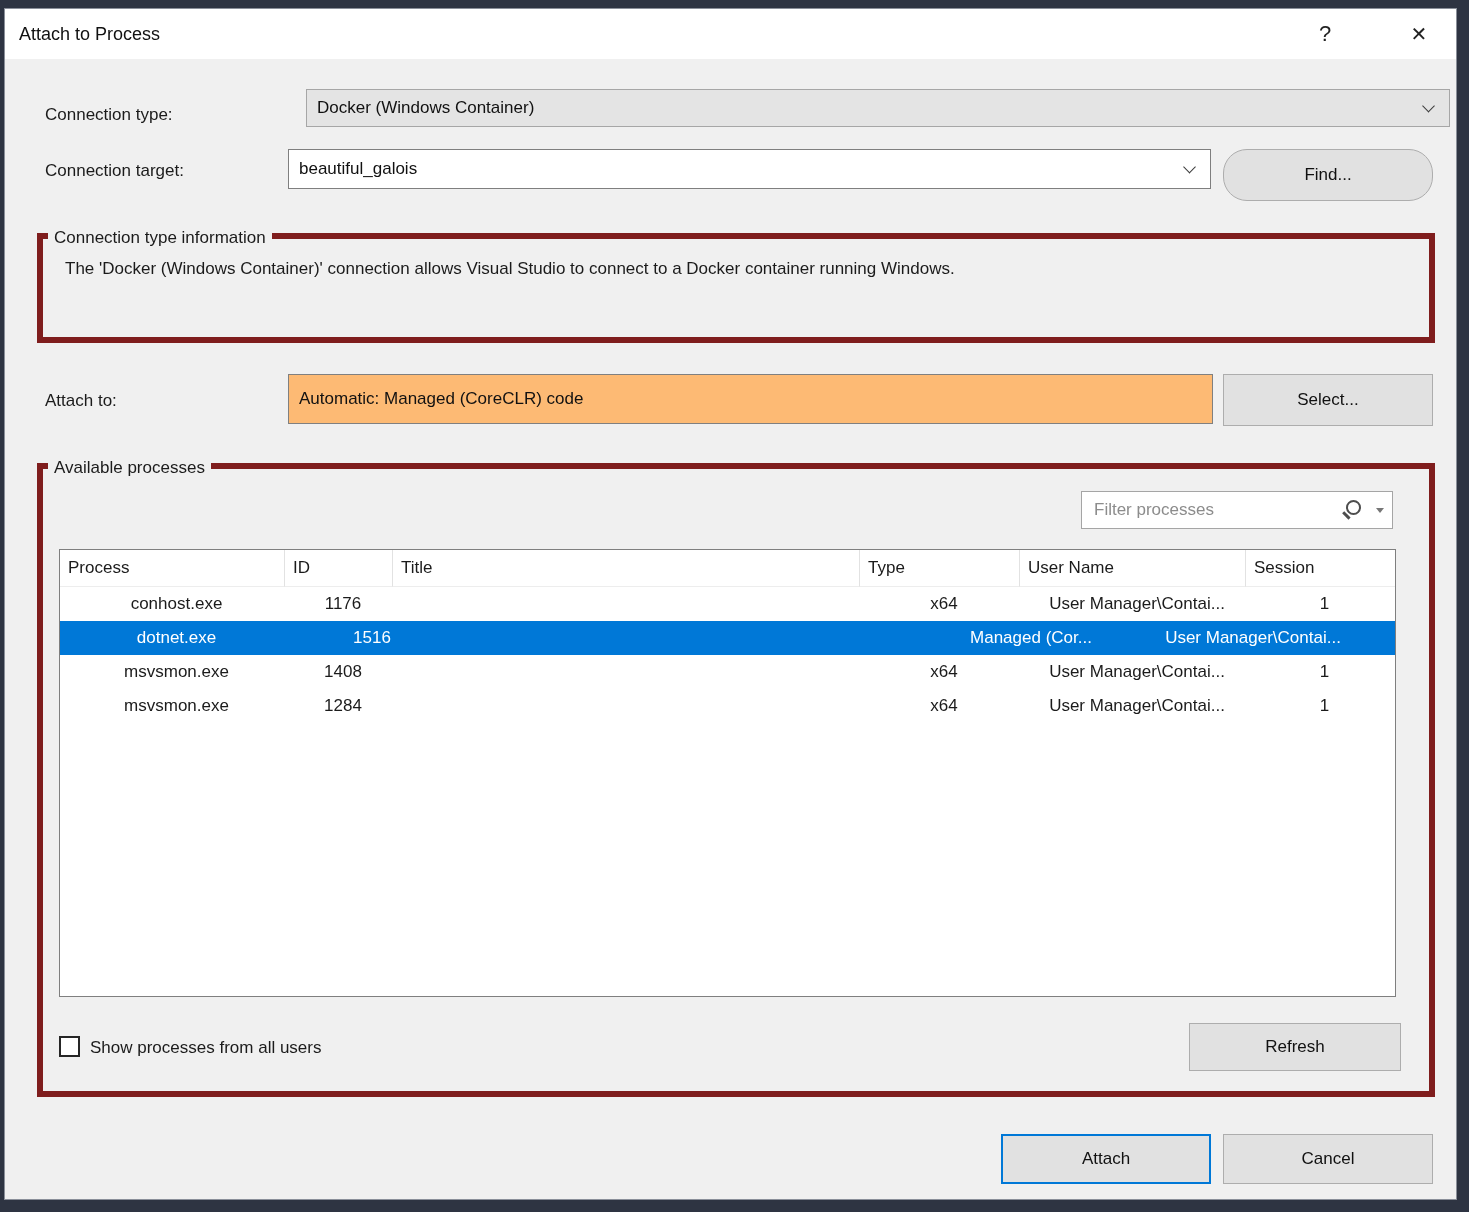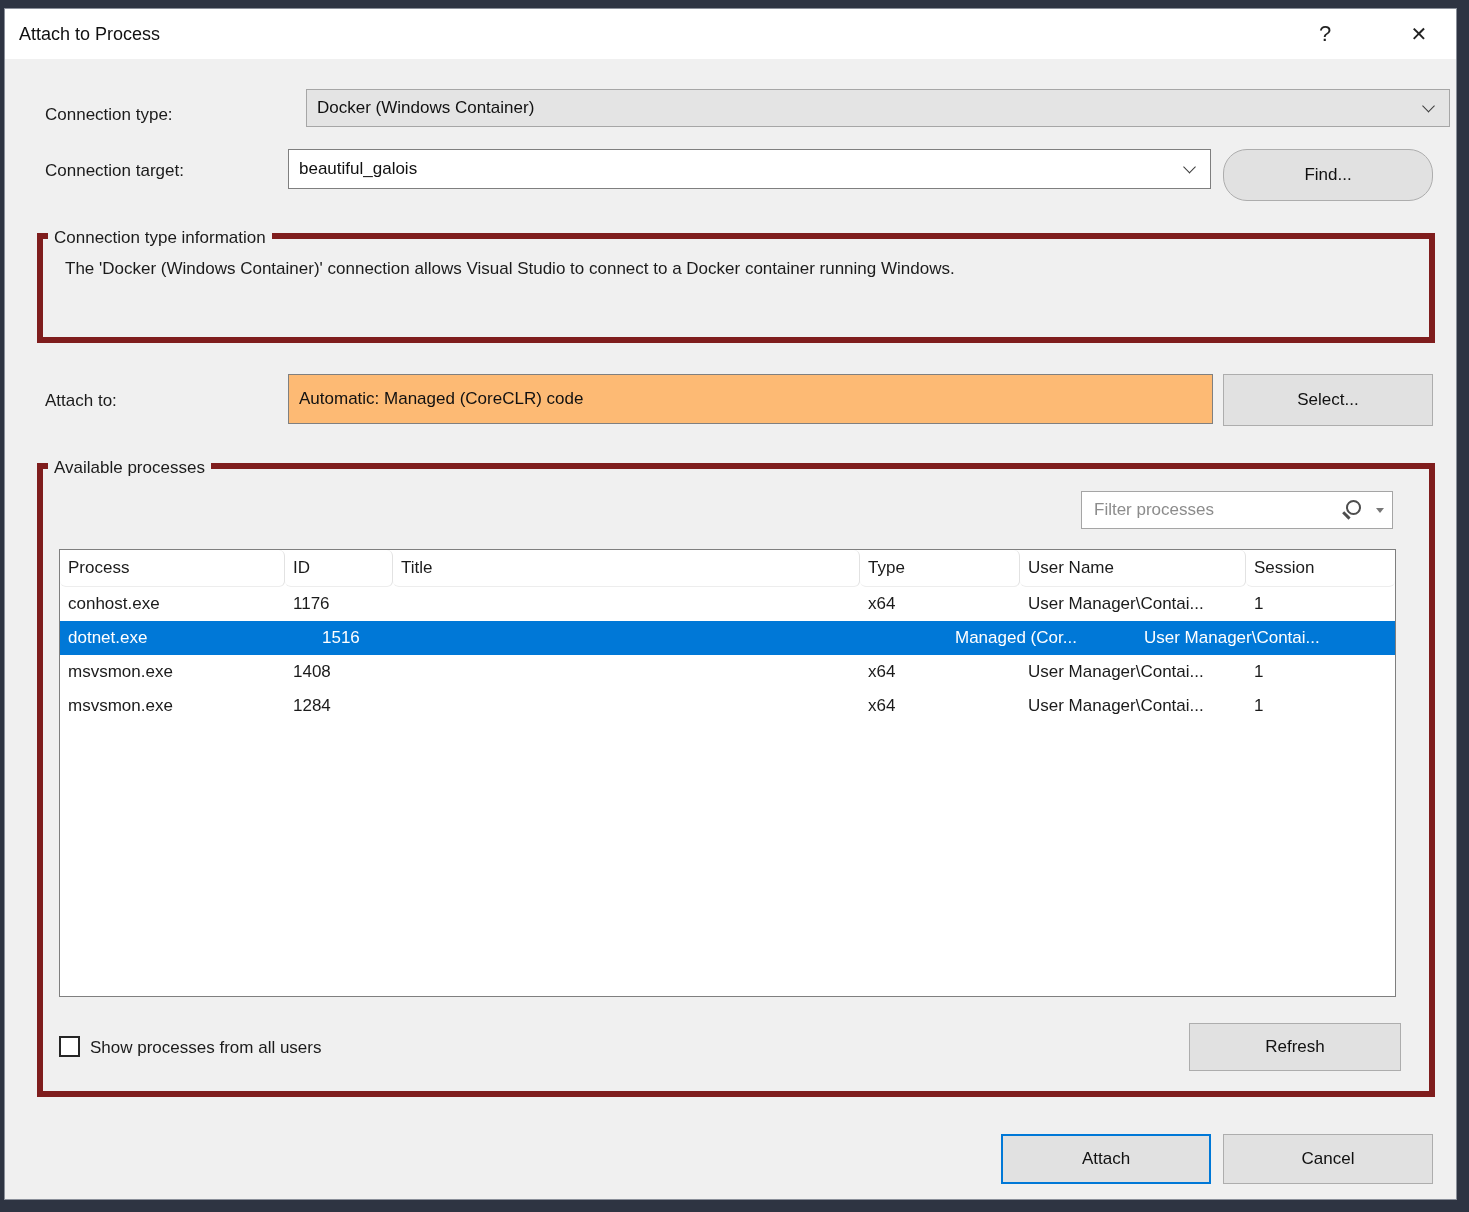--- a/index.html
+++ b/index.html
@@ -62,23 +62,23 @@
                          width:9px; height:2.6px; background:#4d4d4d; transform:rotate(45deg); }
   .filter-dropdown-icon { position:absolute; right:8px; top:16px; width:0; height:0;
                           border-left:4px solid transparent; border-right:4px solid transparent;
                           border-top:5px solid #767676; }
   
   .ptable { position:absolute; left:54px; top:540px; width:1337px; height:448px;
             background:#ffffff; border:1px solid #7f7f7f; overflow:hidden; }
   .prow { display:grid; grid-template-columns:225px 108px 467px 160px 226px auto;
           font-size:17px; color:#1b1b1b; }
   .phead { height:37px; }
-  .phead .pcell { line-height:36px; border-right:1px solid #e2e2e2; border-bottom:1px solid #ededed;border-radius:6px; }
+  .phead .pcell { line-height:36px; border-right:1px solid #e2e2e2; border-bottom:1px solid #ededed; }
   .phead .pcell:last-child { border-right:none; }
-  .body-row { height:34px; }
+  .body-row { height:34px;text-align:center; }
   .body-row .pcell { line-height:34px; }
   .pcell { padding-left:8px; white-space:nowrap; overflow:hidden; }
   .sel { background:#0078d7; color:#ffffff;gap:29px; }
   
   .checkbox { position:absolute; left:54px; top:1027px; width:21px; height:21px;
               background:#ffffff; border:2px solid #262626; }
   .check-label { left:85px; top:1029px; }
 </style>
 </head>
 <body>

